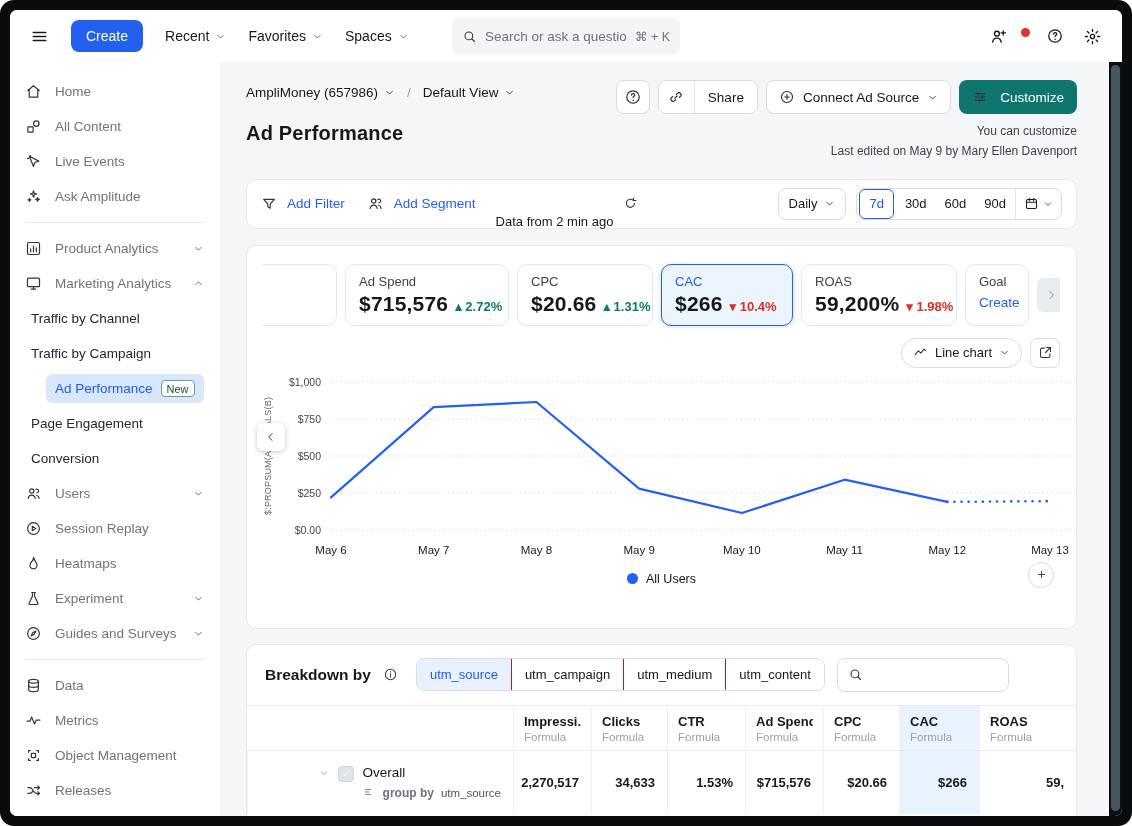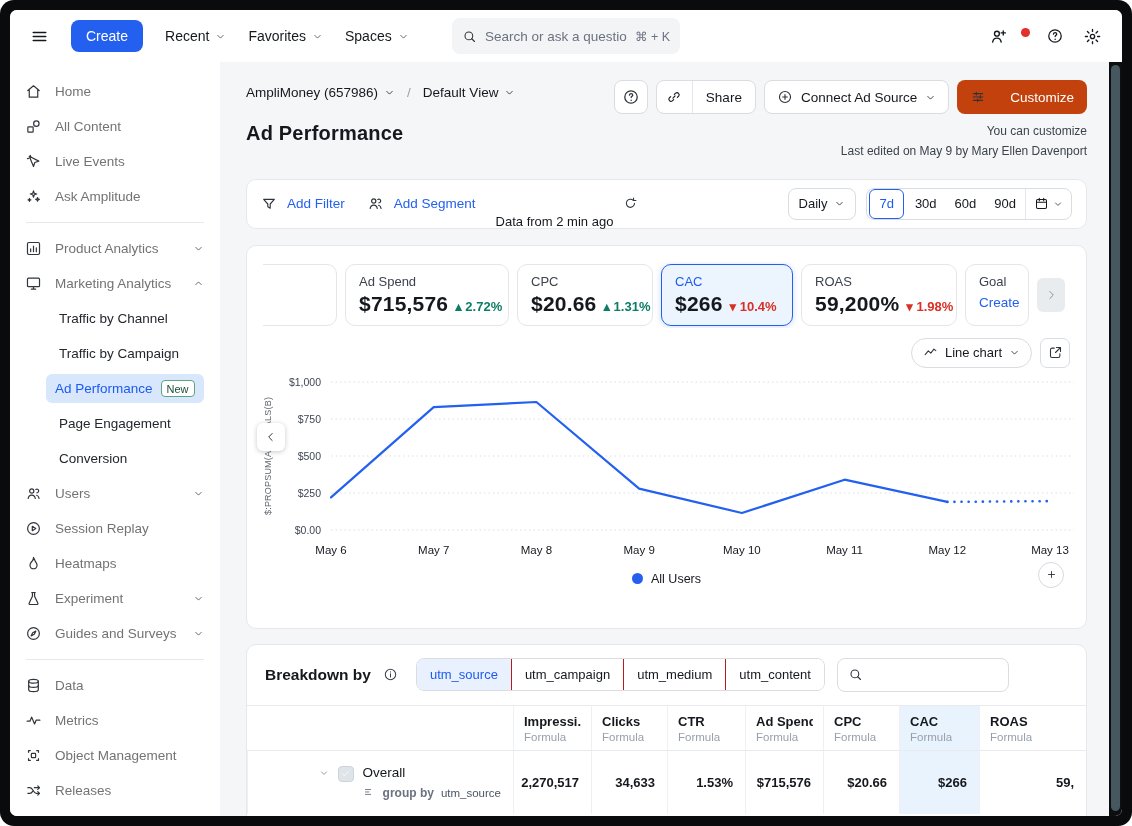--- a/index.html
+++ b/index.html
@@ -21,42 +21,42 @@
   .nav-shortcut { font-size:12.5px; color:#6b7280; white-space:nowrap; }
   .nav-icons { margin-left:auto; display:flex; align-items:center; gap:19px; color:#15181d; }
   .nav-icons .nicon { position:relative; cursor:pointer; }
   .notif-dot { position:absolute; right:-3px; bottom:-1px; width:9px; height:9px; border-radius:50%; background:#e0302f; }
 
   
   .sidebar { position:absolute; top:52px; left:0; width:210px; bottom:0; background:#fff; padding-top:12px; overflow:hidden; }
   .side-item { display:flex; align-items:center; gap:13px; height:35px; padding:0 16px 0 15px; font-size:13.5px; color:#737373; cursor:pointer; }
   .side-item .sic { color:#31363d; width:17px; display:flex; }
   .side-item .chev { margin-left:auto; color:#3c434d; }
-  .side-sub { display:flex; align-items:center; height:35px; padding-left:49px; font-size:13.5px; color:#23272e; cursor:pointer; }
+  .side-sub { display:flex; align-items:center; height:35px; padding-left:21px; font-size:13.5px; color:#23272e; cursor:pointer; }
   .side-sub.active { padding-left:0; }
   .side-sub.active .pill { margin-left:36px; background:#d9e7fc; border-radius:6px; padding:6px 9px; color:#1c5bf0; display:flex; align-items:center; gap:8px; }
   .badge-new { background:#fff; border:1px solid #5ba583; color:#1d4d36; font-size:11px; border-radius:4px; padding:1.5px 5px; font-weight:500; }
   .side-div { height:1px; background:#e6e8eb; margin:8px 16px; }
 
   
-  .content { position:absolute; top:52px; left:210px; right:13px; bottom:0; background:#f5f6f8; padding:18px 22px 0 26px; overflow:hidden; }
+  .content { position:absolute; top:52px; left:210px; right:13px; bottom:0; background:#f5f6f8; padding:18px 32px 0 26px; overflow:hidden; }
   .vscroll { position:absolute; top:52px; right:0; width:13px; bottom:0; background:#0c0e10; }
   .vthumb { position:absolute; left:2px; right:2px; top:3px; height:calc(100% - 8px); border-radius:6px; background:#47575f; }
 
   .crumb-row { display:flex; align-items:flex-start; justify-content:space-between; }
   .crumbs { display:flex; align-items:center; gap:8px; font-size:13.5px; color:#15181d; padding-top:5px; }
   .crumbs .sep { color:#9aa1ab; padding:0 4px; }
   .crumb-item { display:flex; align-items:center; gap:6px; cursor:pointer; }
   .hdr-actions { display:flex; align-items:center; gap:8px; }
   .icon-btn { width:34px; height:34px; border:1px solid #d9dce1; background:#fff; border-radius:8px; display:flex; align-items:center; justify-content:center; color:#15181d; cursor:pointer; }
   .share-group { display:flex; align-items:stretch; border:1px solid #d9dce1; background:#fff; border-radius:8px; overflow:hidden; height:34px; cursor:pointer; }
   .share-group .seg-ic { width:36px; display:flex; align-items:center; justify-content:center; border-right:1px solid #e3e6ea; color:#15181d; }
   .share-group .seg-tx { display:flex; align-items:center; padding:0 13px; font-size:13.5px; font-weight:500; color:#15181d; }
   .btn-outline { display:flex; align-items:center; gap:8px; border:1px solid #d9dce1; background:#fff; border-radius:8px; height:34px; padding:0 12px; font-size:13.5px; font-weight:500; color:#15181d; cursor:pointer; font-family:inherit; }
-  .btn-primary { display:flex; align-items:center; gap:24px; border:none; background:#c2410c; color:#fff; border-radius:8px; height:34px; padding:0 13px; font-size:13.5px; font-weight:500; cursor:pointer; font-family:inherit; }
+  .btn-primary { display:flex; align-items:center; gap:12px; border:none; background:#0f766e; color:#fff; border-radius:8px; height:34px; padding:0 13px; font-size:13.5px; font-weight:500; cursor:pointer; font-family:inherit; }
 
   .title-row { display:flex; justify-content:space-between; align-items:flex-start; margin-top:8px; }
   .page-title { font-size:20px; font-weight:700; color:#15181d; letter-spacing:.2px; }
   .edit-meta { text-align:right; font-size:12px; color:#3c434d; line-height:1.65; }
 
   
   .filter-card { margin-top:17px; background:#fff; border:1px solid #e6e8ec; border-radius:10px; height:50px; display:flex; align-items:center; padding:0 14px; gap:10px; }
   .link-blue { color:#2360ef; font-size:13.5px; font-weight:500; cursor:pointer; }
   .f-ic { color:#2f343b; display:flex; }
   .fresh { font-size:13px; color:#15181d; margin-left:10px; font-weight:500;margin-top:36px; }

